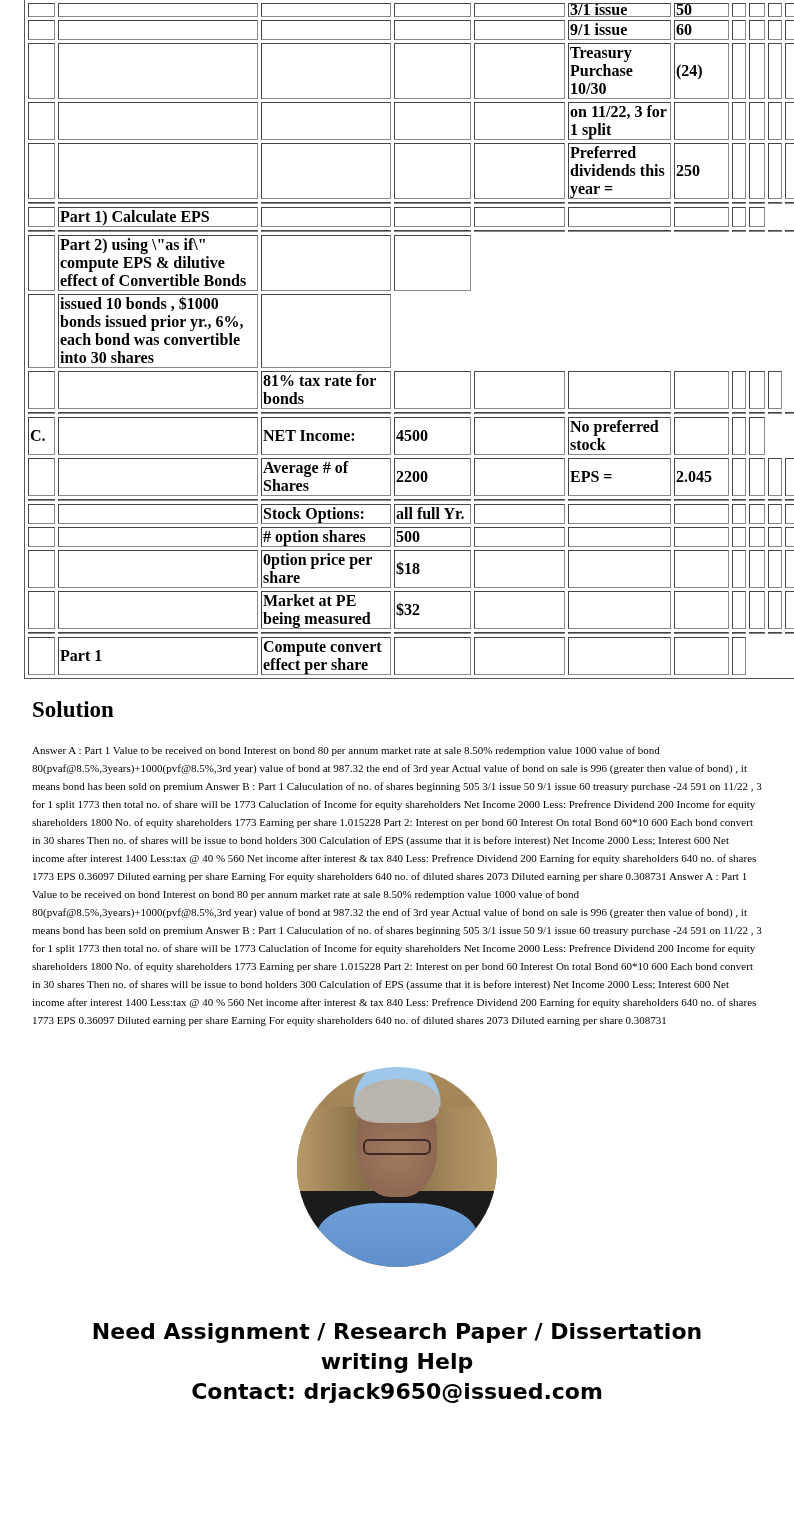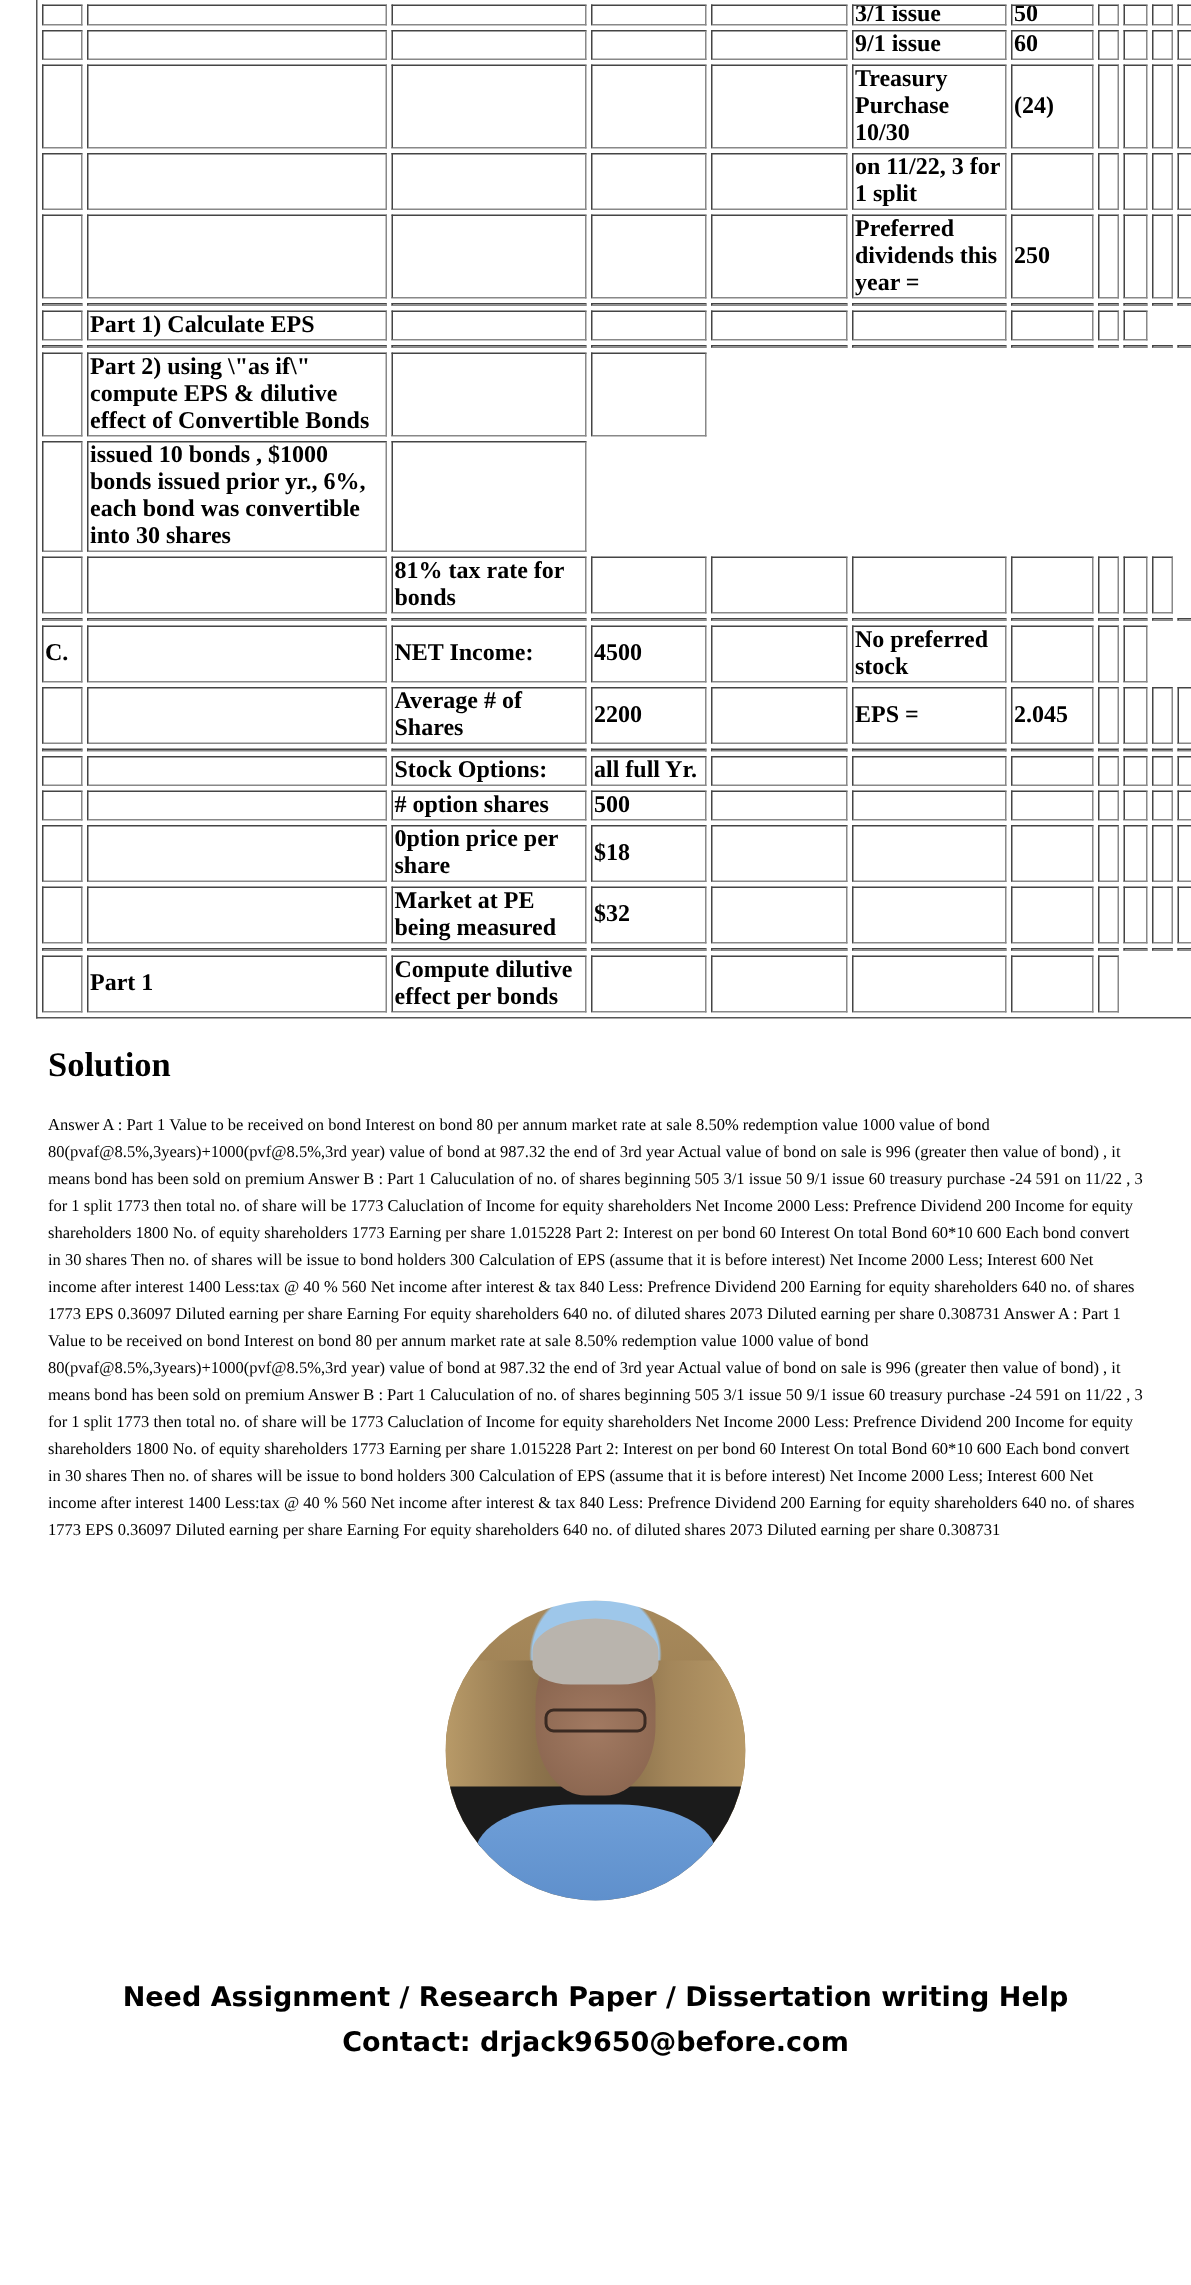--- a/index.html
+++ b/index.html
@@ -37,21 +37,21 @@
   .avatar .wall { position:absolute; left:0; top:20%; width:100%; height:50%; background: linear-gradient(90deg,#b89a68,#8d734c 30%,#7b6442 50%,#a3865a 75%,#b89a68); }
   .avatar .chair { position:absolute; left:0; top:62%; width:100%; height:20%; background:#1b1b1b; }
   .avatar .head { position:absolute; left:30%; top:10%; width:40%; height:55%; border-radius:45% 45% 42% 42%; background: radial-gradient(circle at 50% 60%, #a27a62, #7d5a45); }
   .avatar .hair { position:absolute; left:29%; top:6%; width:42%; height:22%; border-radius:50% 50% 30% 30%; background:#b9b4ad; }
   .avatar .glasses { position:absolute; left:33%; top:36%; width:34%; height:8%; border:2px solid #3a2a22; border-radius:6px; box-sizing:border-box; }
   .avatar .shirt { position:absolute; left:10%; top:68%; width:80%; height:40%; border-radius:40% 40% 0 0; background: linear-gradient(#6f9fd8,#5b8cc9); }
   .promo {
     text-align: center;
     font-family: "DejaVu Sans", sans-serif;
     font-weight: bold;
-    font-size: 18px;
+    font-size: 22px;
     line-height: 30px;
     margin-top: 50px;
     padding: 0 20px;
   }
 </style>
 </head>
 <body>
 
 <div class="wrap">
   <div class="qtable-outer">
@@ -329,21 +329,21 @@
             <td></td>
             <td></td>
             <td></td>
             <td></td>
             <td></td>
         </tr>
 
         <tr style="height:37px">
           <td></td>
           <td>Part 1</td>
-          <td>Compute dilutive effect per bonds</td>
+          <td>Compute convert effect per share</td>
           <td></td>
           <td></td>
           <td></td>
           <td></td>
           <td></td>
           <td class="empty" colspan="3"></td>
         </tr>
       </tbody>
     </table>
   </div>
@@ -357,15 +357,15 @@
       <div class="chair"></div>
       <div class="shirt"></div>
       <div class="head"></div>
       <div class="hair"></div>
       <div class="glasses"></div>
     </div>
   </div>
 
   <div class="promo">
     <div>Need Assignment / Research Paper / Dissertation writing Help</div>
-    <div>Contact: drjack9650@before.com</div>
+    <div>Contact: drjack9650@issued.com</div>
   </div>
 </div>
 
 </body></html>

